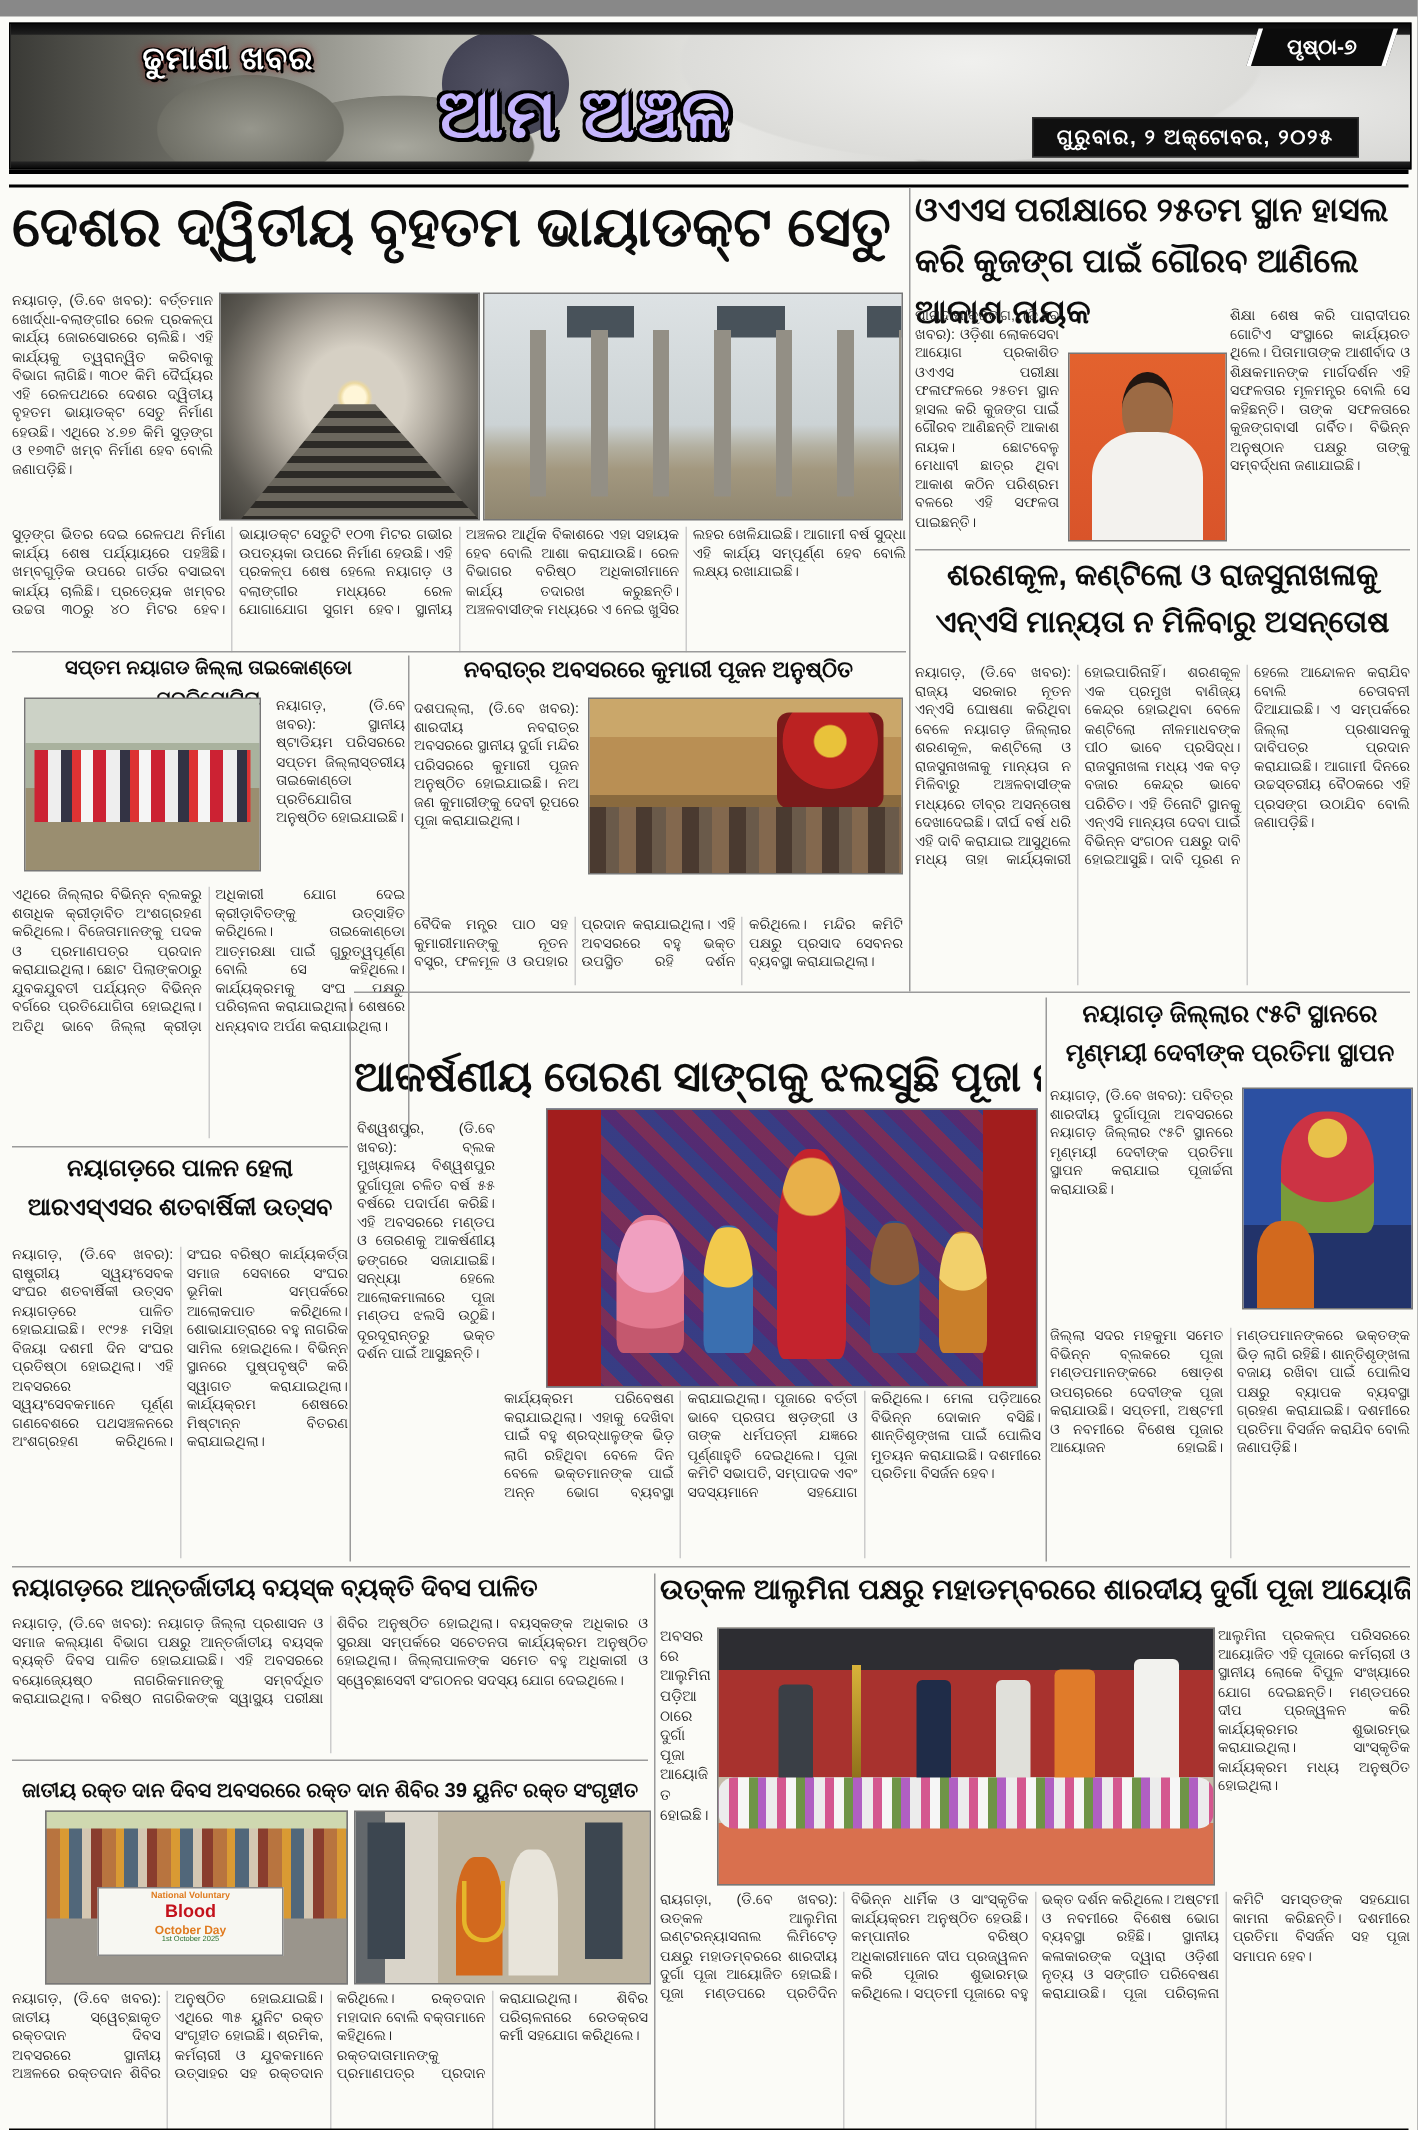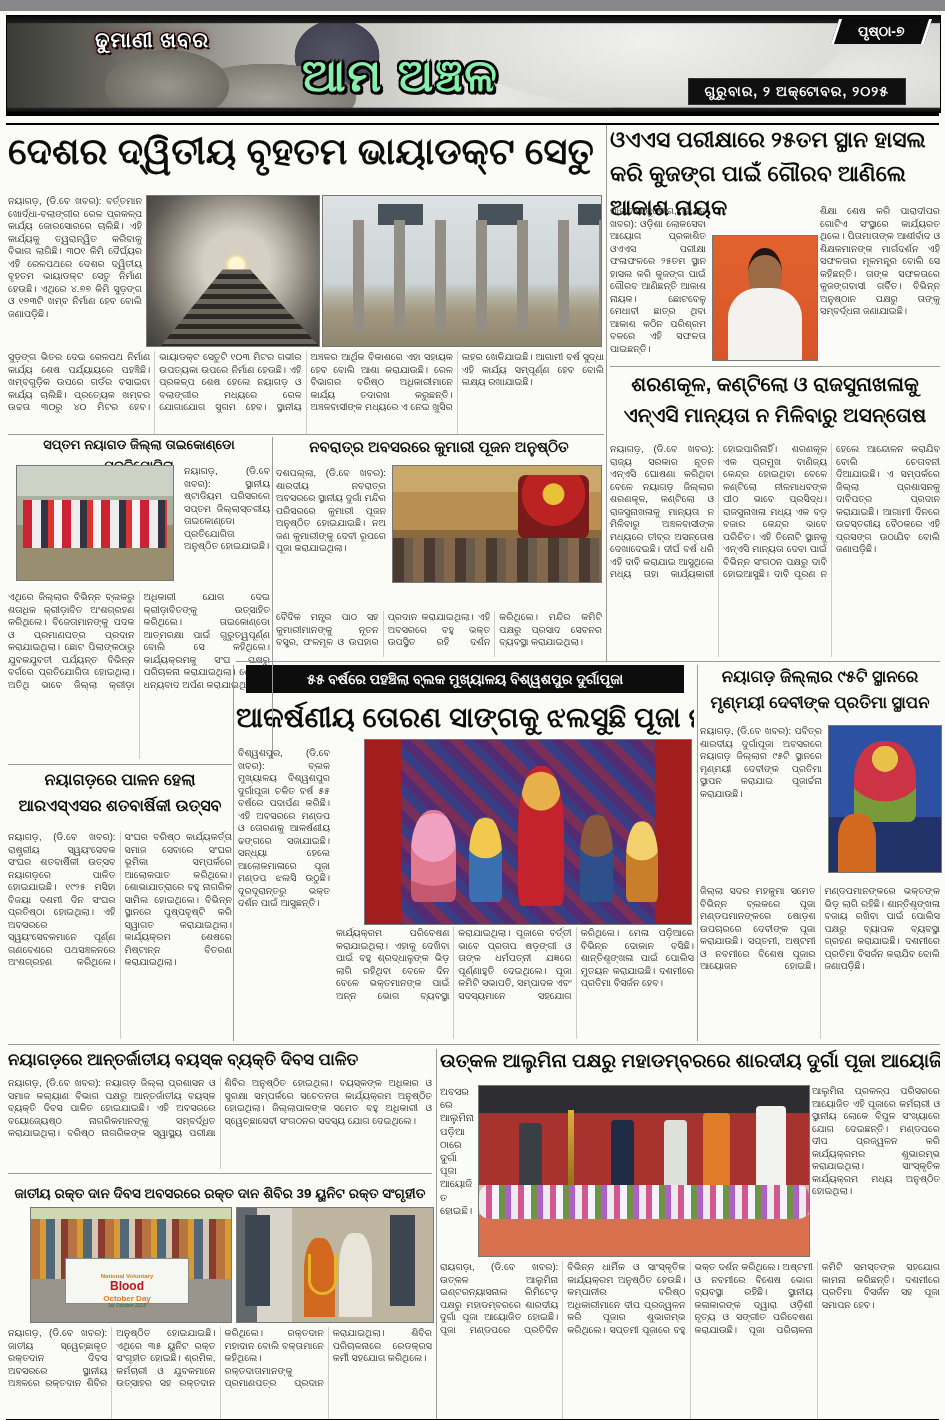--- a/index.html
+++ b/index.html
@@ -13,21 +13,21 @@
       linear-gradient(180deg,#0a0a0a 0%,#1e1e1e 7%,rgba(0,0,0,0) 8%),
       linear-gradient(0deg,#0a0a0a 0%,#222 4%,rgba(0,0,0,0) 5%),
       radial-gradient(ellipse 95px 55px at 160px 70px,#97978d 0%,#6f6f66 65%,rgba(0,0,0,0) 66%),
       radial-gradient(ellipse 130px 50px at 260px 82px,#a8a89e 0%,#7d7d74 68%,rgba(0,0,0,0) 69%),
       radial-gradient(ellipse 70px 60px at 330px 40px,#556 0%,#445 60%,rgba(0,0,0,0) 61%),
       radial-gradient(ellipse 320px 110px at 640px 25px,#f0f0ee 0%,#dcdcd9 60%,rgba(0,0,0,0) 61%),
       radial-gradient(ellipse 430px 130px at 860px 55px,#e8e8e6 0%,#c8c8c5 65%,rgba(0,0,0,0) 66%),
       linear-gradient(90deg,#3a3a36 0%,#6b6b63 12%,#b9b9b1 30%,#e6e6e3 52%,#d6d6d3 70%,#b5b5b2 88%,#8e8e8b 100%);}
   .brand{position:absolute;left:88px;top:12px;font-size:21px;font-weight:bold;color:#fff;letter-spacing:1px;
     text-shadow:2px 2px 0 #000,-1px -1px 0 #000,1px -1px 0 #000,-1px 1px 0 #000,0 0 6px #900;}
-  .section-title{position:absolute;left:295px;top:34px;margin:0;font-size:45px;font-weight:bold;color:#86efac;letter-spacing:2px;
+  .section-title{position:absolute;left:285px;top:34px;margin:0;font-size:45px;font-weight:bold;color:#c4b5fd;letter-spacing:2px;
     text-shadow:3px 3px 0 #000,-2px -2px 0 #000,2px -2px 0 #000,-2px 2px 0 #000,0 3px 0 #000,3px 0 0 #000;}
   .page-label{position:absolute;right:12px;top:3px;background:#0c0c0c;color:#fff;font-size:14px;font-weight:bold;
     padding:4px 20px;transform:skewX(-18deg);border-left:3px solid #fff;border-right:3px solid #fff;}
   .page-label>span{display:inline-block;transform:skewX(18deg);}
   .date-box{position:absolute;right:34px;top:62px;background:#101010;color:#fff;font-size:14px;font-weight:bold;
     padding:4px 16px;letter-spacing:1px;border:1px solid #333;}
   .rule-double{position:absolute;left:6px;top:102px;width:933px;height:7px;border-top:3px solid #000;border-bottom:2px solid #000;}
   
   .headline{margin:0;font-weight:bold;color:#0d0d0d;overflow:hidden;}
   .bodytxt{font-size:9.5px;line-height:1.32;text-align:justify;color:#1c1c1c;overflow:hidden;word-break:break-word;}
@@ -72,21 +72,21 @@
     linear-gradient(180deg,rgba(0,0,0,0) 0 76%,#d9704e 76% 100%),
     #c5bba8;}
   .garland{position:absolute;left:0;right:0;top:58%;height:20%;border-radius:10px;
     background:repeating-linear-gradient(90deg,#ececec 0 7px,#d4578f 7px 13px,#f6f6f6 13px 20px,#6f9447 20px 26px,#b05fc2 26px 32px);}
   .lampstand{position:absolute;left:27%;top:14%;width:6px;height:48%;background:linear-gradient(180deg,#d8b23a,#8a6d18);}
   .fig{position:absolute;background:#3a3f46;border-radius:4px 4px 0 0;}
   .bloodp{background:linear-gradient(180deg,#cfd8b0 0 10%,rgba(0,0,0,0) 10%),#9a958c;}
   .crowd{position:absolute;left:0;top:10%;width:100%;height:52%;
     background:repeating-linear-gradient(90deg,#b8743f 0 9px,#d99a33 9px 15px,#51677a 15px 24px,#d4c7b2 24px 30px,#8a3d2e 30px 37px);}
   .banner{position:absolute;left:17%;top:44%;width:62%;height:40%;background:#f7f7f2;border:1px solid #888;
-    text-align:center;line-height:1.15;padding-top:14px;box-sizing:border-box;}
+    text-align:center;line-height:1.15;padding-top:2px;box-sizing:border-box;}
   .banner .b1{font-size:6px;font-weight:bold;color:#e07b1f;}
   .banner .b2{font-size:12px;font-weight:bold;color:#c4121c;}
   .banner .b3{font-size:8px;font-weight:bold;color:#e07b1f;}
   .banner .b4{font-size:5px;color:#2a6e2a;}
   .felic{background:linear-gradient(90deg,#63686c 0 10%,#d9d4c9 10% 28%,#beb5a1 28% 100%);}
   .f-door{position:absolute;top:6%;width:13%;height:80%;background:#3c4650;}
   .f-man1{position:absolute;left:34%;top:26%;width:16%;height:70%;background:#d2691e;border-radius:40% 40% 0 0;}
   .f-man2{position:absolute;left:52%;top:22%;width:17%;height:74%;background:#e8e4da;border-radius:40% 40% 0 0;}
   .f-garl{position:absolute;left:36%;top:40%;width:12%;height:34%;border:3px solid #e5b62a;border-top:none;border-radius:0 0 40px 40px;}
   .bottom-rule{position:absolute;left:6px;top:1408px;width:933px;height:3px;background:#000;}
@@ -146,21 +146,20 @@
     <h2 class="headline" style="font-size:15px;text-align:center;line-height:1.6;">ନବରାତ୍ର ଅବସରରେ କୁମାରୀ ପୂଜନ ଅନୁଷ୍ଠିତ</h2>
     <div class="bodytxt abs" style="left:0;top:32px;width:110px;height:138px;">ଦଶପଲ୍ଲା, (ଡି.ବେ ଖବର): ଶାରଦୀୟ ନବରାତ୍ର ଅବସରରେ ସ୍ଥାନୀୟ ଦୁର୍ଗା ମନ୍ଦିର ପରିସରରେ କୁମାରୀ ପୂଜନ ଅନୁଷ୍ଠିତ ହୋଇଯାଇଛି। ନଅ ଜଣ କୁମାରୀଙ୍କୁ ଦେବୀ ରୂପରେ ପୂଜା କରାଯାଇଥିଲା।</div>
     <div class="bodytxt cols3 abs" style="left:0;top:176px;width:326px;height:46px;">ବୈଦିକ ମନ୍ତ୍ର ପାଠ ସହ କୁମାରୀମାନଙ୍କୁ ନୂତନ ବସ୍ତ୍ର, ଫଳମୂଳ ଓ ଉପହାର ପ୍ରଦାନ କରାଯାଇଥିଲା। ଏହି ଅବସରରେ ବହୁ ଭକ୍ତ ଉପସ୍ଥିତ ରହି ଦର୍ଶନ କରିଥିଲେ। ମନ୍ଦିର କମିଟି ପକ୍ଷରୁ ପ୍ରସାଦ ସେବନର ବ୍ୟବସ୍ଥା କରାଯାଇଥିଲା।</div>
   </section>
   <figure class="photo kum" style="left:392px;top:454px;width:208px;height:116px;margin:0;">
     <div class="kum-deity"></div>
     <div class="kum-crowd"></div>
   </figure>
 
   <section class="abs" style="left:236px;top:652px;width:458px;height:380px;">
-    <div class="kicker abs" style="left:10px;top:2px;width:438px;height:28px;font-size:14px;line-height:28px;">୫୫ ବର୍ଷରେ ପହଞ୍ଚିଲା ବ୍ଲକ ମୁଖ୍ୟାଳୟ ବିଶ୍ୱଶପୁର ଦୁର୍ଗାପୂଜା</div>
     <h2 class="headline abs" style="left:0;top:34px;width:458px;font-size:28px;line-height:1.5;white-space:nowrap;">ଆକର୍ଷଣୀୟ ତୋରଣ ସାଙ୍ଗକୁ ଝଲସୁଛି ପୂଜା ମଣ୍ଡପ</h2>
     <div class="bodytxt abs" style="left:2px;top:84px;width:92px;height:290px;">ବିଶ୍ୱଶପୁର, (ଡି.ବେ ଖବର): ବ୍ଲକ ମୁଖ୍ୟାଳୟ ବିଶ୍ୱଶପୁର ଦୁର୍ଗାପୂଜା ଚଳିତ ବର୍ଷ ୫୫ ବର୍ଷରେ ପଦାର୍ପଣ କରିଛି। ଏହି ଅବସରରେ ମଣ୍ଡପ ଓ ତୋରଣକୁ ଆକର୍ଷଣୀୟ ଢଙ୍ଗରେ ସଜାଯାଇଛି। ସନ୍ଧ୍ୟା ହେଲେ ଆଲୋକମାଳାରେ ପୂଜା ମଣ୍ଡପ ଝଲସି ଉଠୁଛି। ଦୂରଦୂରାନ୍ତରୁ ଭକ୍ତ ଦର୍ଶନ ପାଇଁ ଆସୁଛନ୍ତି।</div>
     <div class="bodytxt cols3 abs" style="left:100px;top:264px;width:358px;height:112px;">କାର୍ଯ୍ୟକ୍ରମ ପରିବେଷଣ କରାଯାଇଥିଲା। ଏହାକୁ ଦେଖିବା ପାଇଁ ବହୁ ଶ୍ରଦ୍ଧାଳୁଙ୍କ ଭିଡ଼ ଲାଗି ରହିଥିବା ବେଳେ ଦିନ ବେଳେ ଭକ୍ତମାନଙ୍କ ପାଇଁ ଅନ୍ନ ଭୋଗ ବ୍ୟବସ୍ଥା କରାଯାଇଥିଲା। ପୂଜାରେ ବର୍ତ୍ତୀ ଭାବେ ପ୍ରତାପ ଷଡ଼ଙ୍ଗୀ ଓ ତାଙ୍କ ଧର୍ମପତ୍ନୀ ଯଜ୍ଞରେ ପୂର୍ଣ୍ଣାହୁତି ଦେଇଥିଲେ। ପୂଜା କମିଟି ସଭାପତି, ସମ୍ପାଦକ ଏବଂ ସଦସ୍ୟମାନେ ସହଯୋଗ କରିଥିଲେ। ମେଳା ପଡ଼ିଆରେ ବିଭିନ୍ନ ଦୋକାନ ବସିଛି। ଶାନ୍ତିଶୃଙ୍ଖଳା ପାଇଁ ପୋଲିସ ମୁତୟନ କରାଯାଇଛି। ଦଶମୀରେ ପ୍ରତିମା ବିସର୍ଜନ ହେବ।</div>
   </section>
   <figure class="photo mandap" style="left:364px;top:728px;width:326px;height:184px;margin:0;">
     <div class="idol" style="left:14%;top:38%;width:14%;height:50%;background:radial-gradient(circle at 50% 30%,#f0a0c0 0 35%,#e2798f 36% 70%,#c4586e 71% 100%);"></div>
     <div class="idol" style="left:32%;top:42%;width:10%;height:46%;background:radial-gradient(circle at 50% 25%,#f2c94c 0 30%,#3a6fb0 31% 100%);"></div>
     <div class="idol" style="left:47%;top:14%;width:14%;height:76%;background:radial-gradient(circle at 50% 18%,#e8b04a 0 16%,#c4232d 17% 100%);"></div>
     <div class="idol" style="left:66%;top:40%;width:10%;height:48%;background:radial-gradient(circle at 50% 25%,#8a5a3a 0 30%,#2f4f8a 31% 100%);"></div>
     <div class="idol" style="left:80%;top:44%;width:10%;height:44%;background:radial-gradient(circle at 50% 25%,#f2d06b 0 30%,#c97f2a 31% 100%);"></div>

